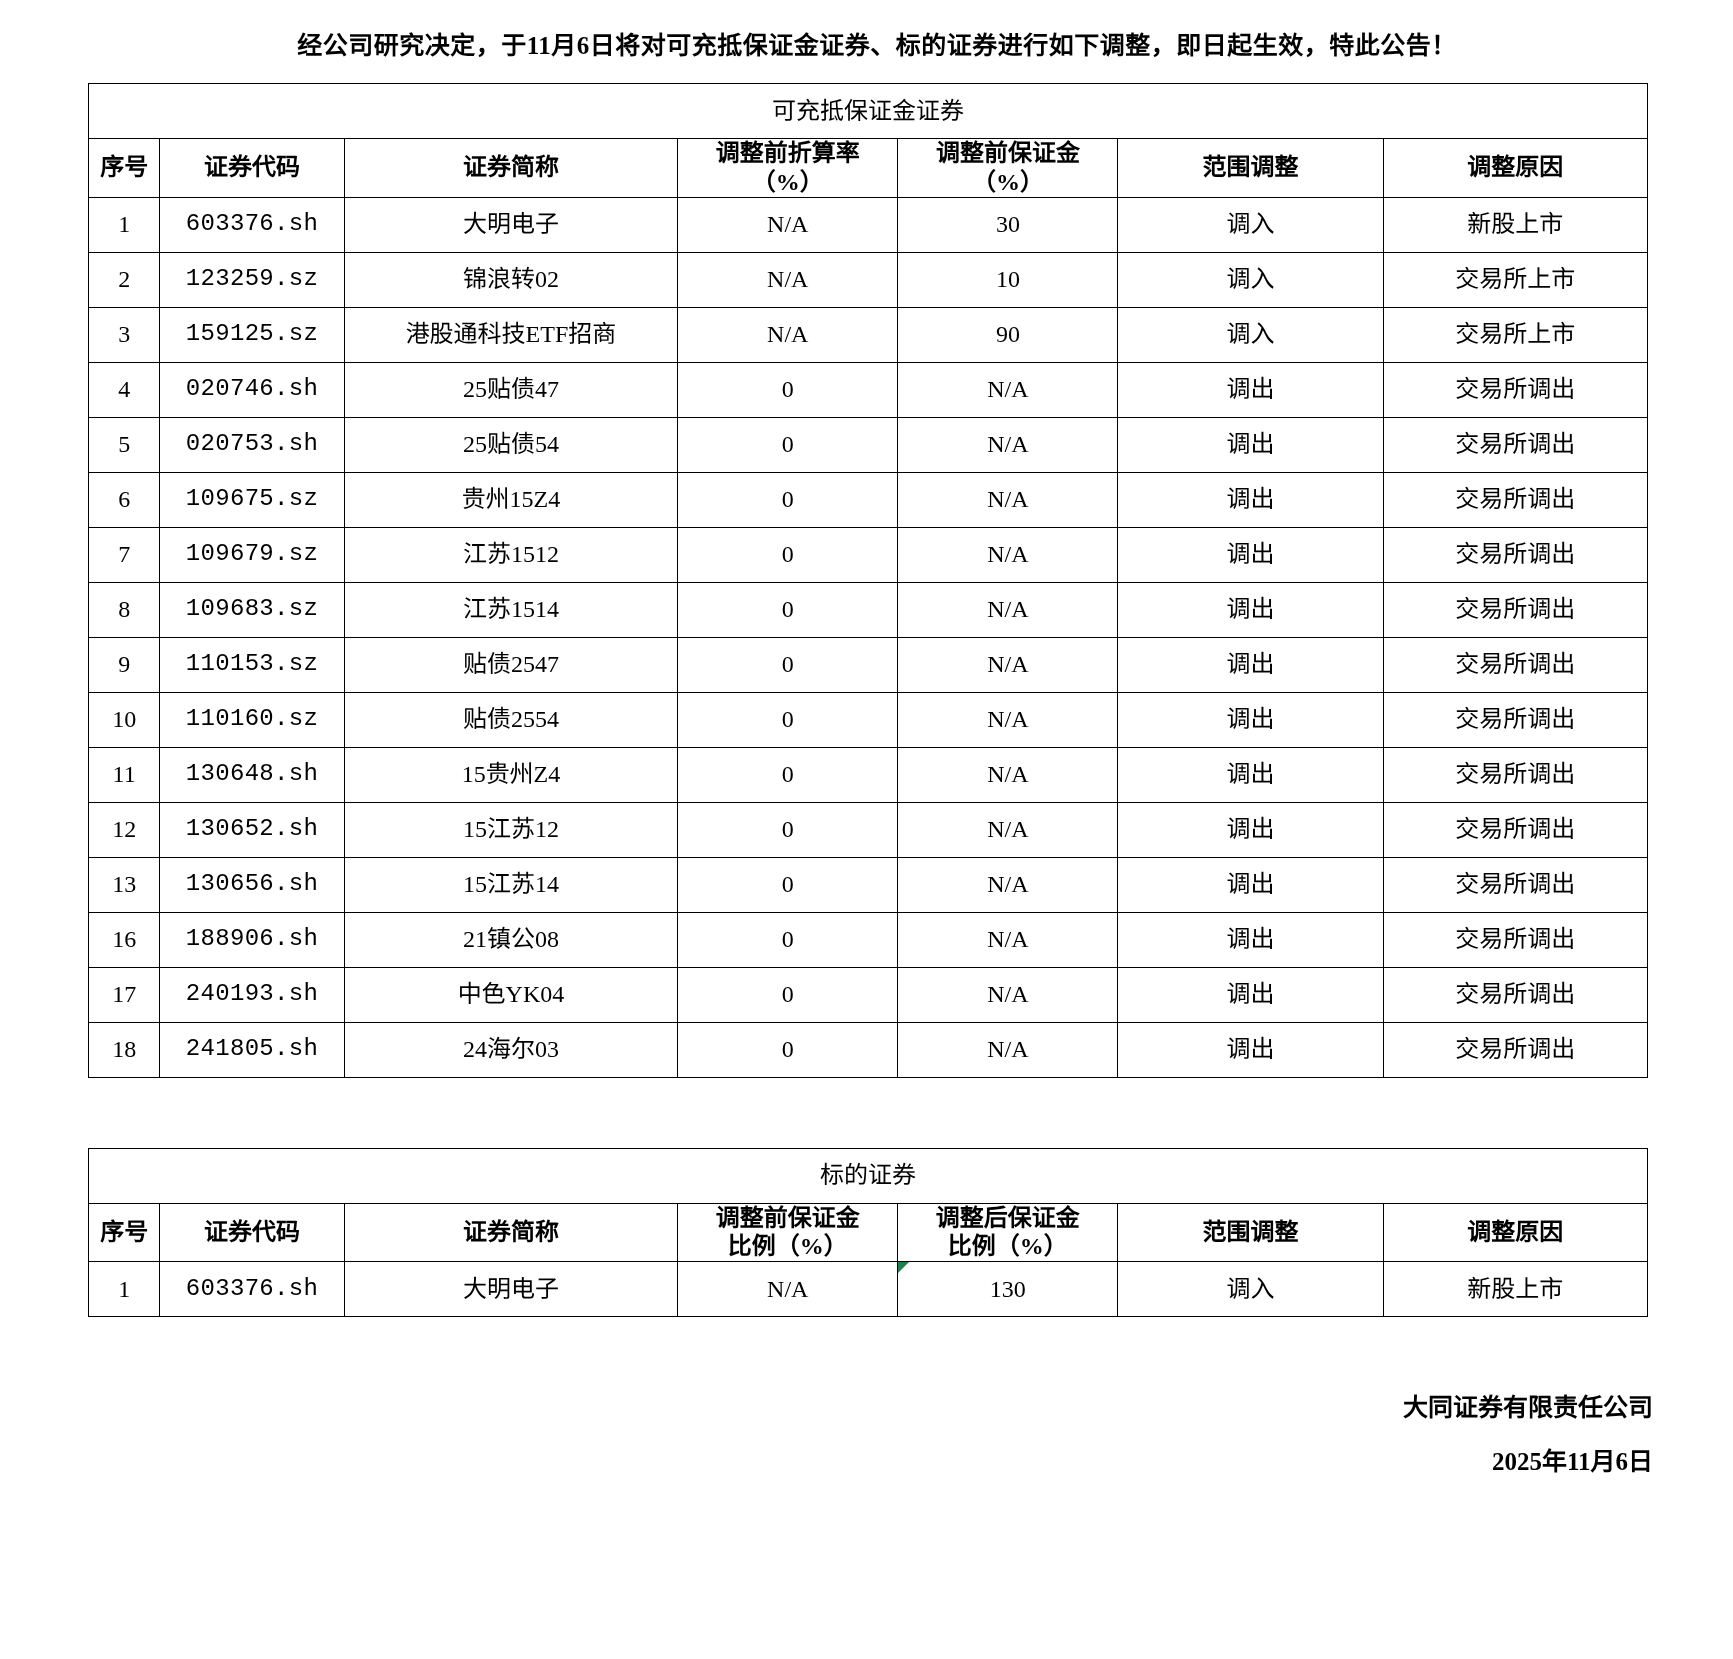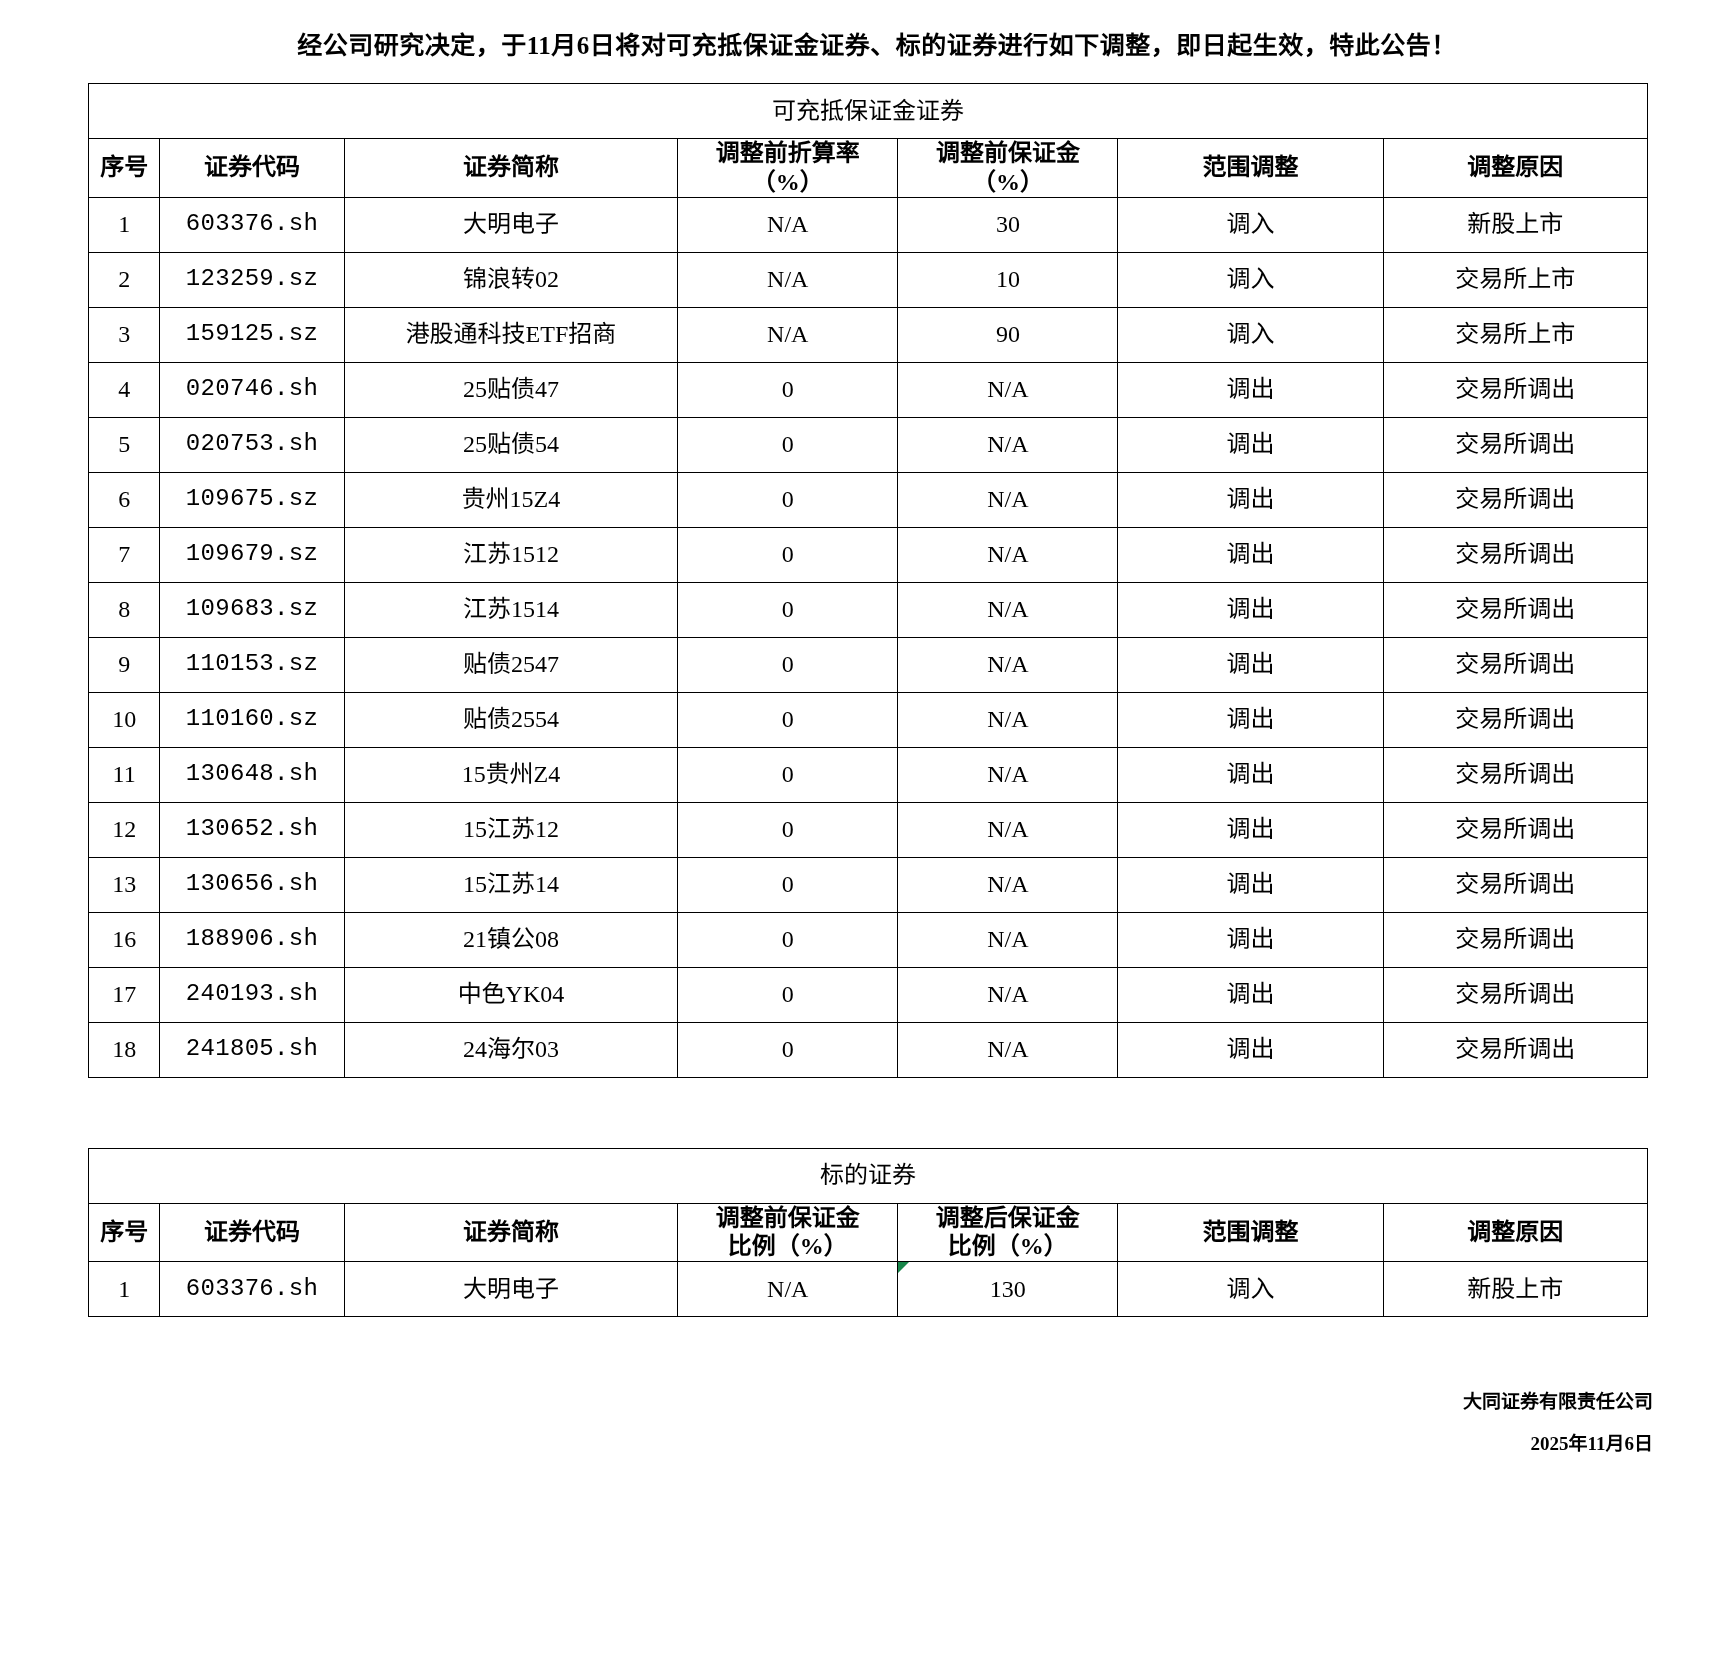--- a/index.html
+++ b/index.html
@@ -74,21 +74,21 @@
   col.c-after  { width: 210px; }
   col.c-scope  { width: 253px; }
   col.c-reason { width: 252px; }
 
   .gap {
     height: 64px;
   }
   .footer {
     text-align: right;
     padding: 60px 80px 0 0;
-    font-size: 19px;
+    font-size: 25px;
     font-weight: 700;
     line-height: 2.0;
   }
   .footer div { margin-bottom: 4px; }
   .corner-mark {
     position: relative;
   }
   .corner-mark::before {
     content: "";
     position: absolute;

